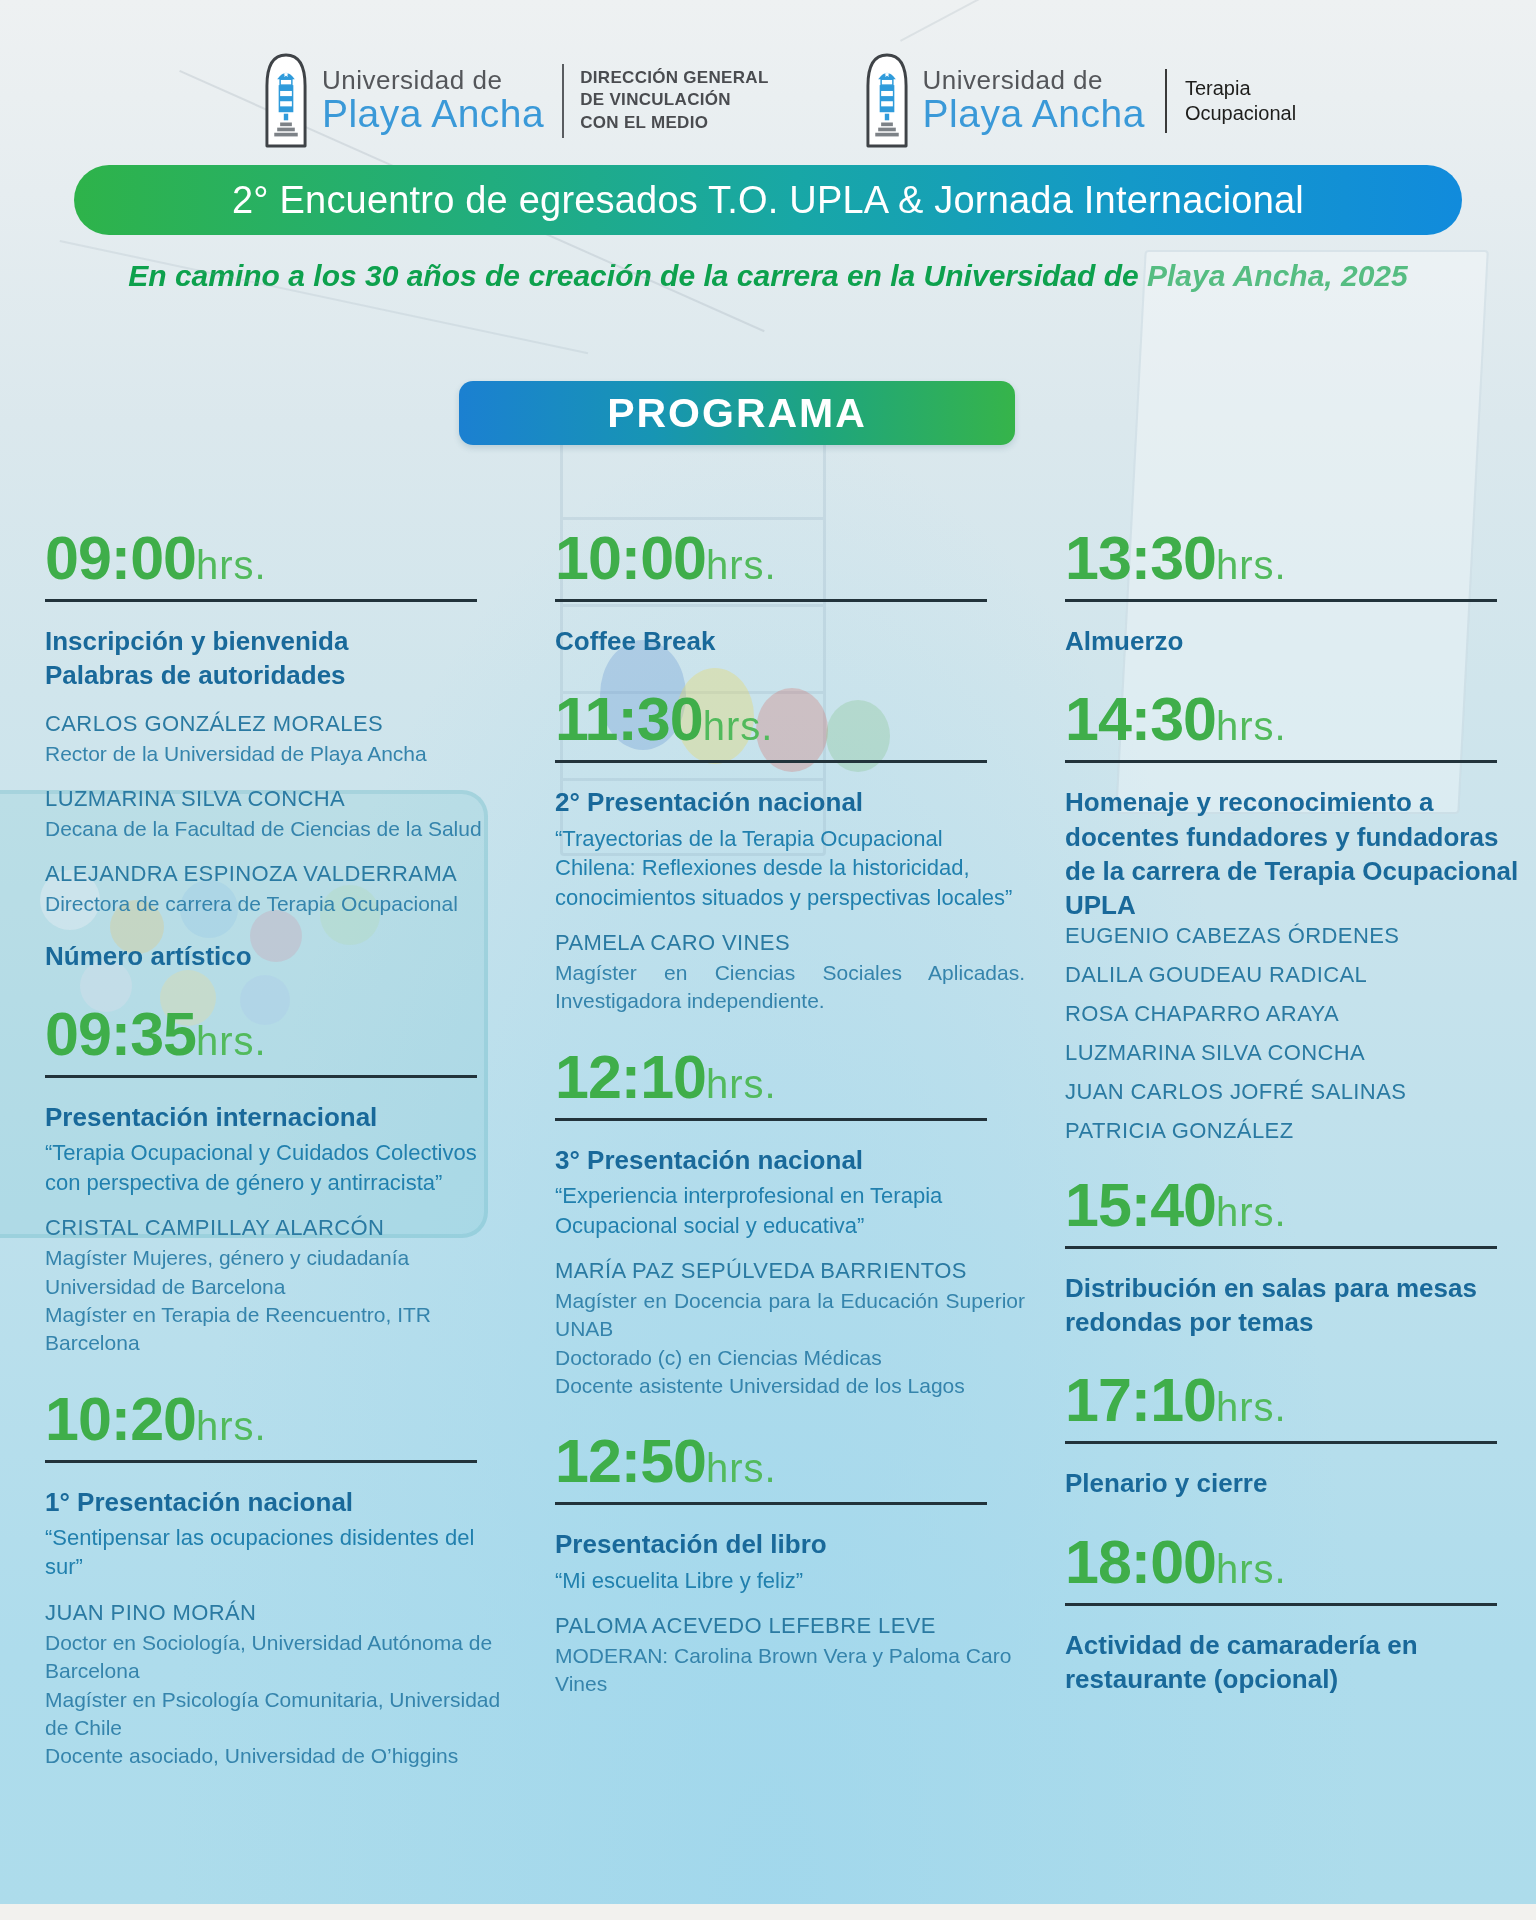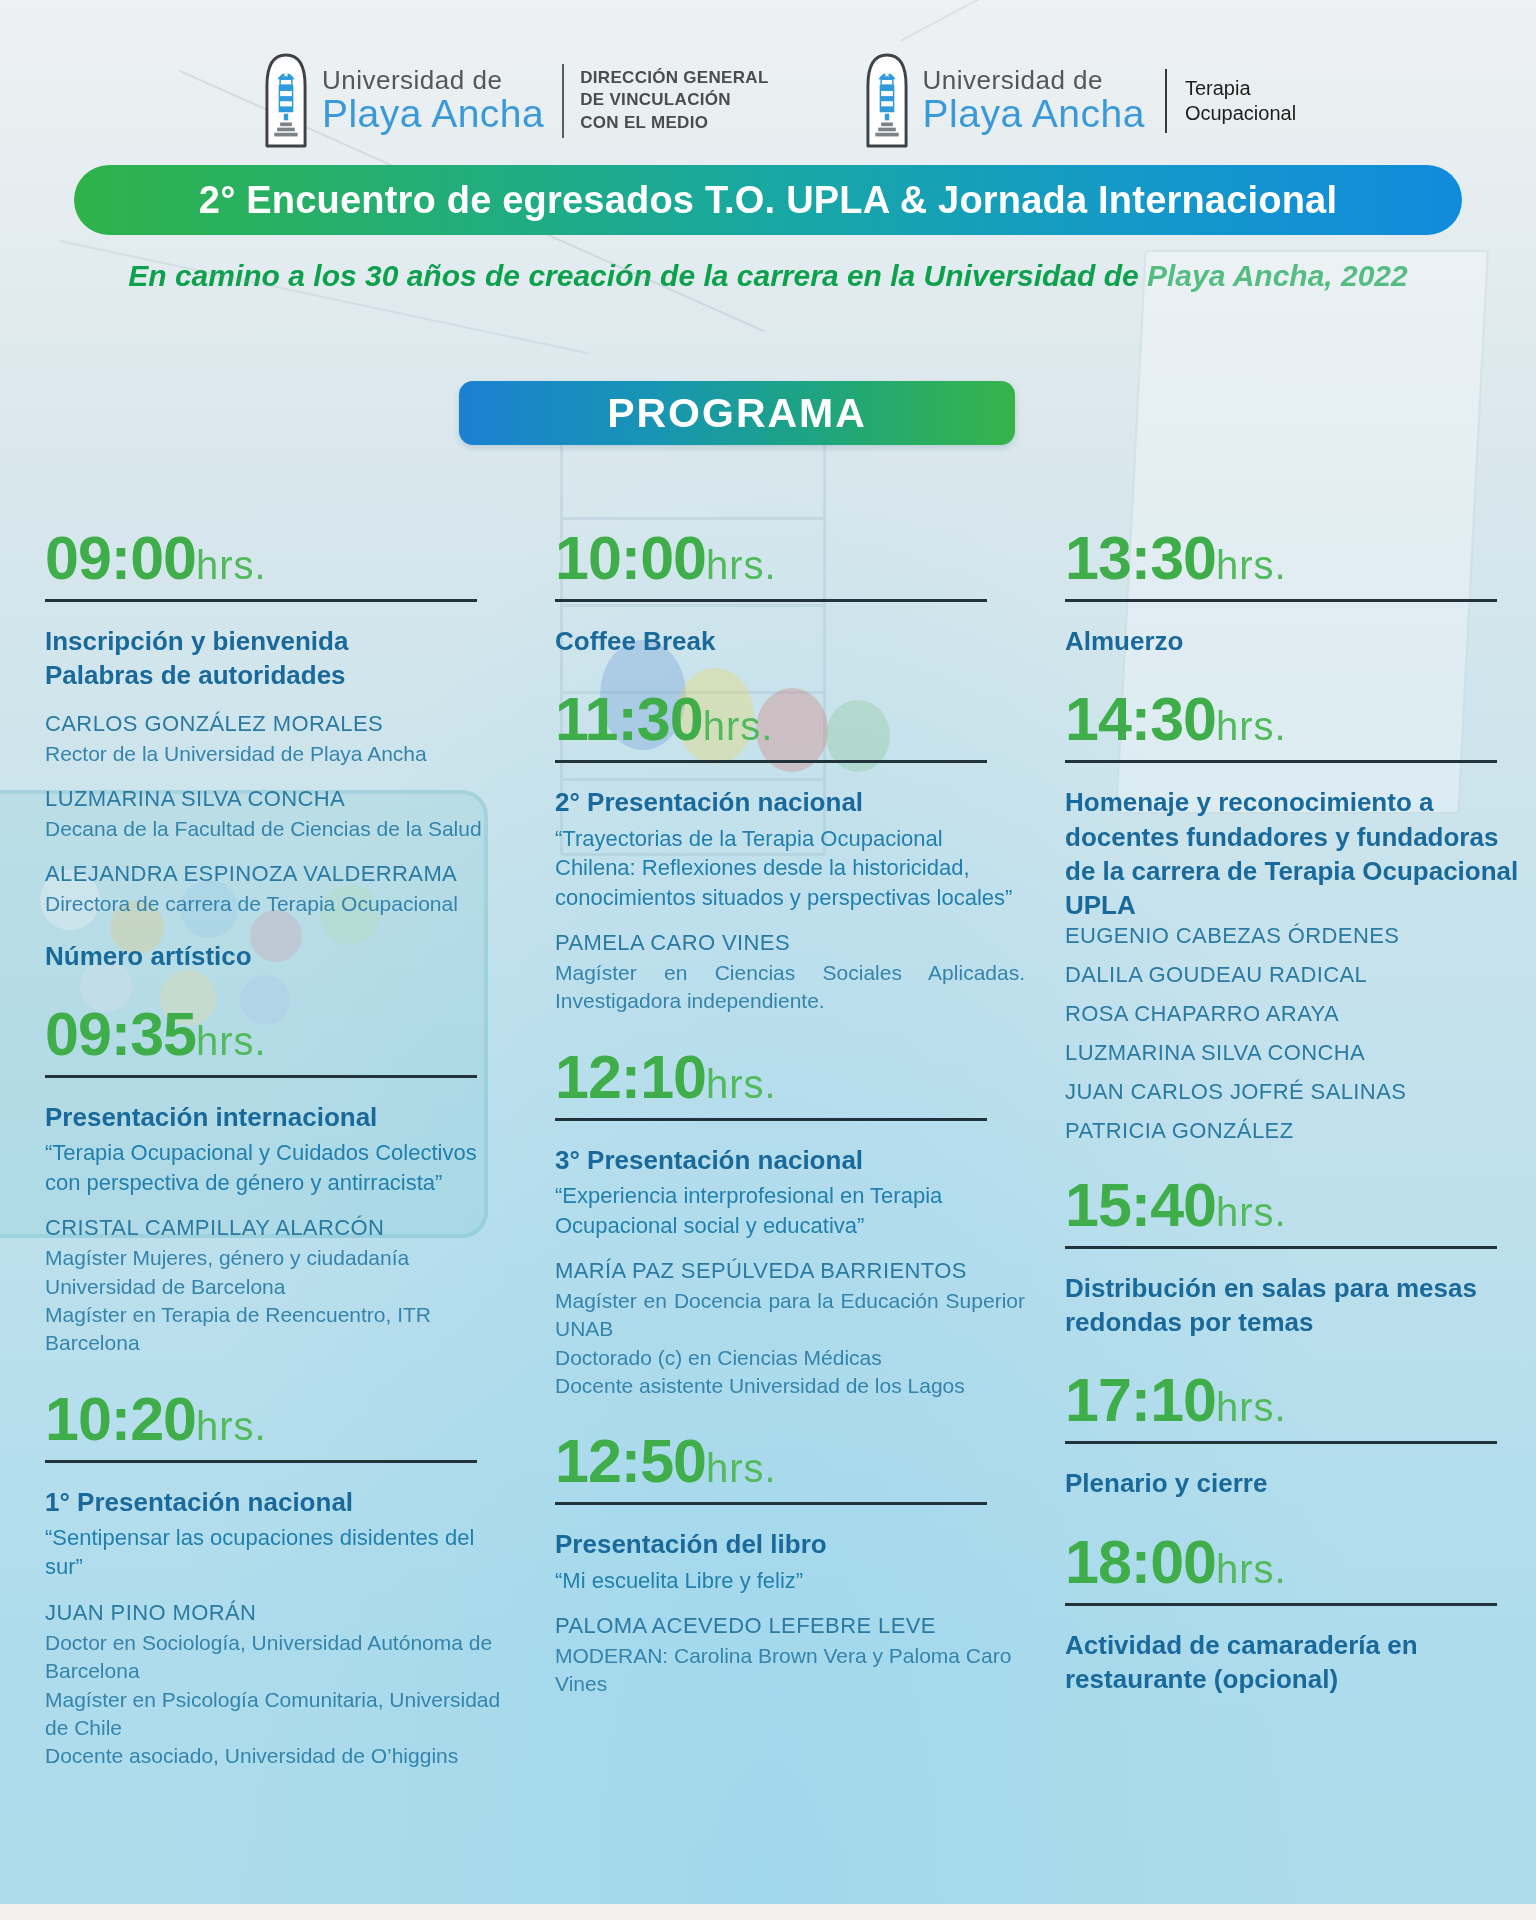--- a/index.html
+++ b/index.html
@@ -47,21 +47,21 @@
   .vbar2{width:2px;height:64px;background:#3a3a3a;margin:0 18px 0 20px;}
   .dept{font-size:17px;font-weight:bold;color:#4a4c50;line-height:1.3;white-space:pre-line;letter-spacing:.3px;}
   .dept2{font-size:20px;font-weight:normal;color:#1e1e1c;line-height:1.25;white-space:pre-line;}
   
   .title-banner{
     position:relative;width:1388px;height:70px;margin:16px auto 0;
     border-radius:35px;
     background:linear-gradient(90deg,#2eb34a 0%,#21ad7e 30%,#18a7a6 52%,#1499c8 76%,#118bdc 100%);
     display:flex;align-items:center;justify-content:center;
   }
-  .title-banner span{color:#fff;font-size:38px;font-weight:bold;letter-spacing:.2px;text-align:center;}
+  .title-banner span{color:#fff;font-size:38px;font-weight:normal;letter-spacing:.2px;text-align:center;}
   .subtitle{margin-top:24px;text-align:center;font-size:30px;font-weight:bold;font-style:italic;color:#0da14d;}
   .programa{
     position:relative;width:556px;height:64px;margin:88px 0 0 459px;
     border-radius:14px;
     background:linear-gradient(90deg,#1b80d1 0%,#1795b4 35%,#1ea57e 65%,#36b44a 100%);
     display:flex;align-items:center;justify-content:center;
     box-shadow:0 3px 6px rgba(40,90,110,.18);
   }
   .programa span{color:#fff;font-size:41px;font-weight:bold;letter-spacing:2px;}
   
@@ -160,21 +160,21 @@
       <div class="vbar2"></div>
       <div class="dept2">Terapia
 Ocupacional</div>
     </div>
   </header>
 
   <div class="title-banner">
     <span>2° Encuentro de egresados T.O. UPLA &amp; Jornada Internacional</span>
   </div>
 
-  <div class="subtitle">En camino a los 30 años de creación de la carrera en la Universidad de Playa Ancha, 2022</div>
+  <div class="subtitle">En camino a los 30 años de creación de la carrera en la Universidad de Playa Ancha, 2025</div>
 
   <div class="programa">
     <span>PROGRAMA</span>
   </div>
 
   <main class="columns" id="columns">
       <div class="column">
         <div class="session">
           <div class="time-row">
             <span class="time">09:00</span>

